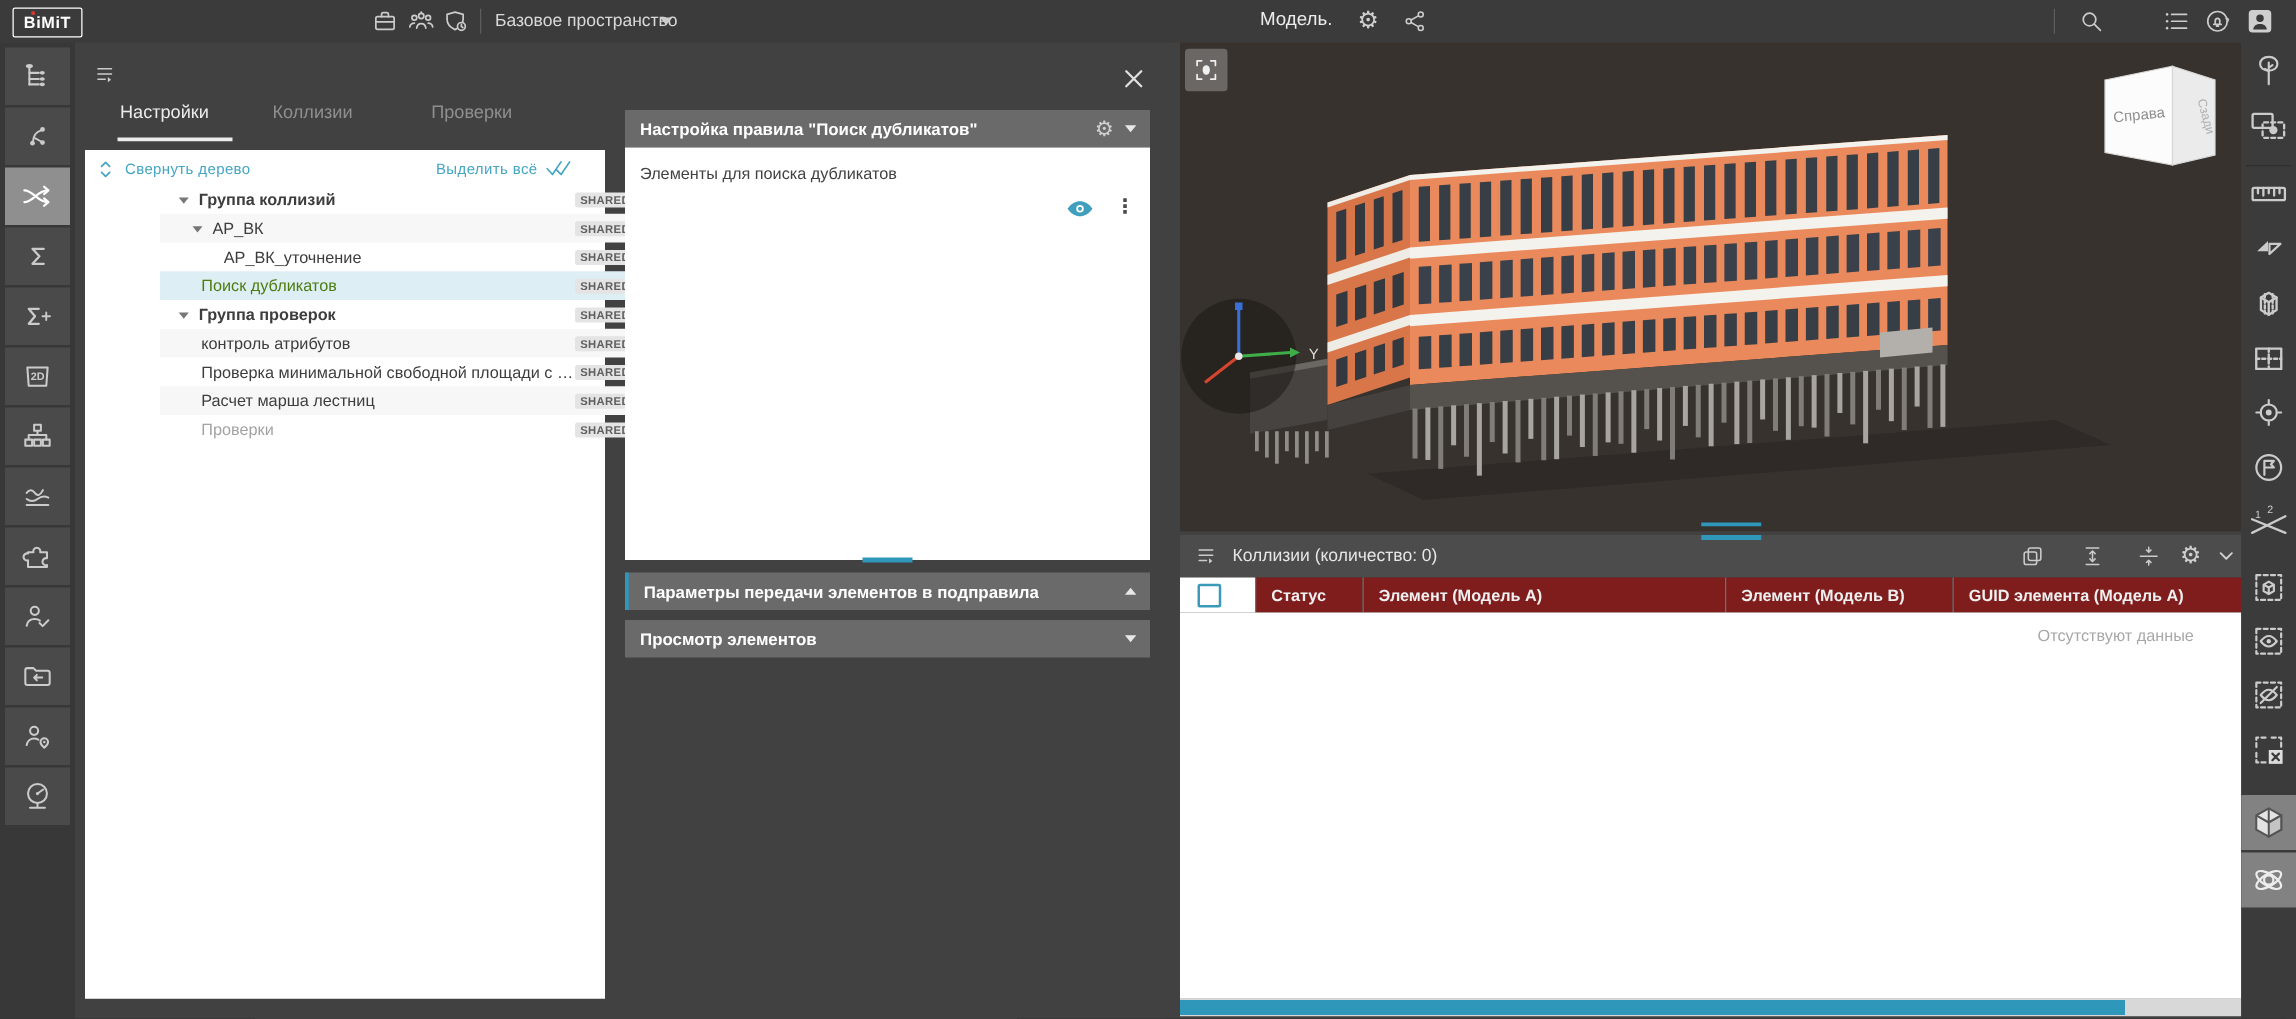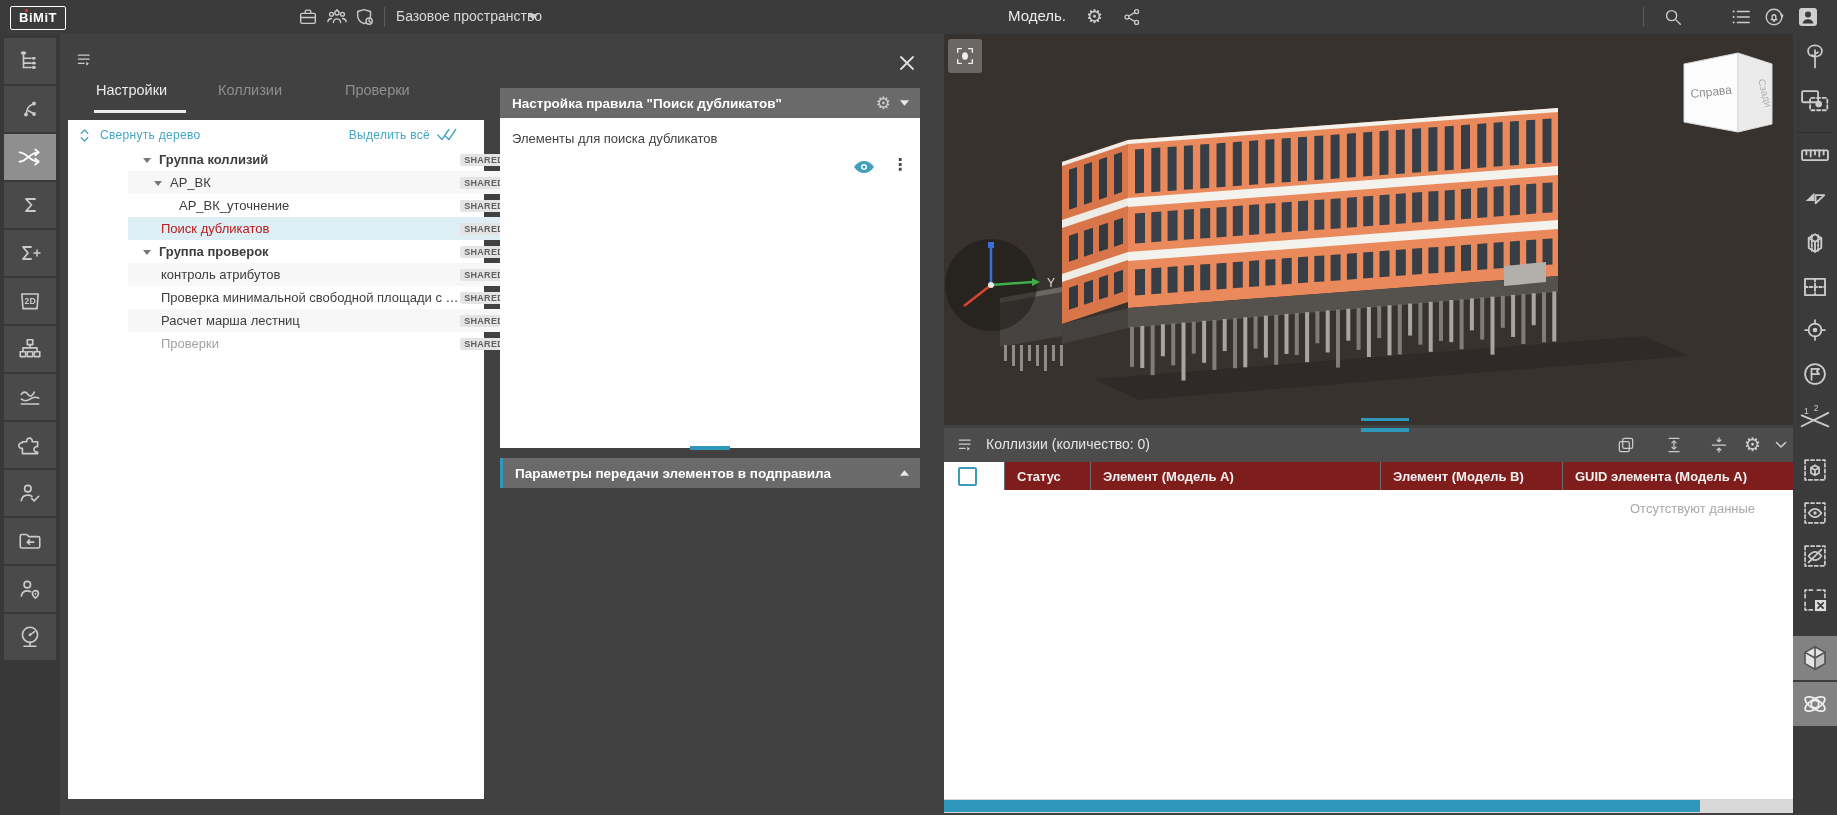--- a/index.html
+++ b/index.html
@@ -27,21 +27,21 @@
   .tabline{height:3px;background:#ececec;top:76px;}
   .panel-h{height:28px;background:#6a6a6a;color:#fff;font-size:13.5px;font-weight:bold;
            display:flex;align-items:center;padding-left:12px;box-sizing:border-box;}
   .white{background:#fff;}
   .teal{color:#45a6c4;}
   
   .trow{left:68px;width:416px;height:23px;display:flex;align-items:center;box-sizing:border-box;font-size:13px;color:#3d3d3d;}
   .trow .lbl{white-space:nowrap;overflow:hidden;text-overflow:ellipsis;max-width:300px;}
   .trow.alt{background:#f7f7f7;}
   .trow.sel{background:#ddeef5;}
-  .trow.sel .lbl{color:#b91c1c;}
+  .trow.sel .lbl{color:#4d7c0f;}
   .trow.dis .lbl{color:#a3a3a3;}
   .caret{width:10px;height:8px;margin-right:7px;flex:0 0 auto;}
   .badge{position:absolute;right:36px;background:#e4e4e4;color:#5f5f5f;font-size:9px;font-weight:bold;
          padding:1px 4px;border-radius:2px;letter-spacing:.3px;}
   .cb{position:absolute;right:13px;width:14px;height:14px;border:1.6px solid #9a9a9a;border-radius:2px;background:#fff;}
   .hchev{margin-left:auto;margin-right:10px;}
   
   .thcell{top:462px;height:28px;background:#7f1d1d;color:#f0f0f0;font-size:13px;font-weight:bold;
           display:flex;align-items:center;padding-left:12px;box-sizing:border-box;border-left:1px solid #6e6e6e;}
   .grip{background:#2e97ba;}
@@ -336,20 +336,28 @@
       </span>
       <span class="abs" style="left:392px;top:37px;color:#4a4a4a;font-size:16px;font-weight:bold;letter-spacing:0">⋮</span>
     </div>
     <div class="abs grip" style="left:630px;top:412px;width:40px;height:4px"></div>
 
     <div class="abs panel-h" style="left:440px;top:424px;width:420px;height:30px;border-left:3px solid #2e97ba">
       <span>Параметры передачи элементов в подправила</span>
       <span class="hchev ic">
         <svg width="11" height="8" viewBox="0 0 12 8">
             <polygon points="1,7 11,7 6,1" style="fill:#e8e8e8;stroke:none"></polygon>
+          </svg>
+      </span>
+    </div>
+    <div class="abs panel-h" style="left:440px;top:462px;width:420px;height:30px">
+      <span>Просмотр элементов</span>
+      <span class="hchev ic">
+        <svg width="11" height="8" viewBox="0 0 12 8">
+            <polygon points="1,1 11,1 6,7" style="fill:#e8e8e8;stroke:none"></polygon>
           </svg>
       </span>
     </div>
   </div>
 
   <div class="abs" style="left:944px;top:34px;width:849px;height:391px;background:#37322e">
     <svg class="abs" style="left:0;top:0" width="849" height="391" viewBox="0 0 849 391">
 
       <polygon points="150,345 700,302 745,322 195,366" fill="#2b2724" opacity="0.65"></polygon>
 

